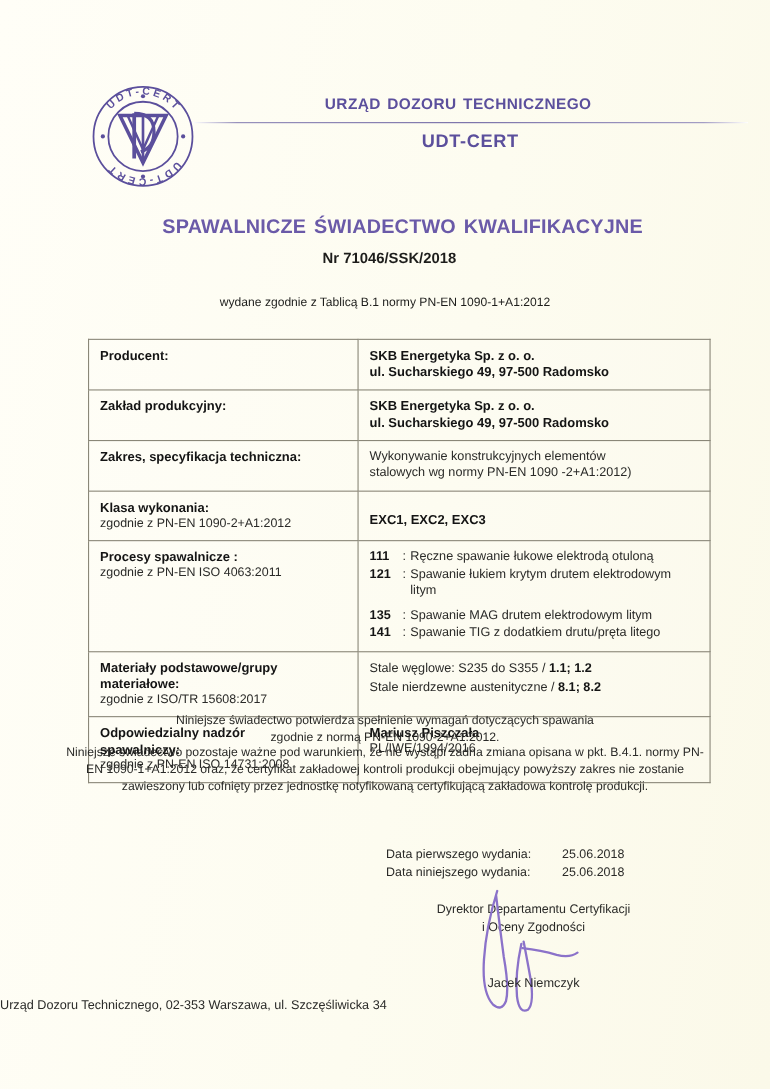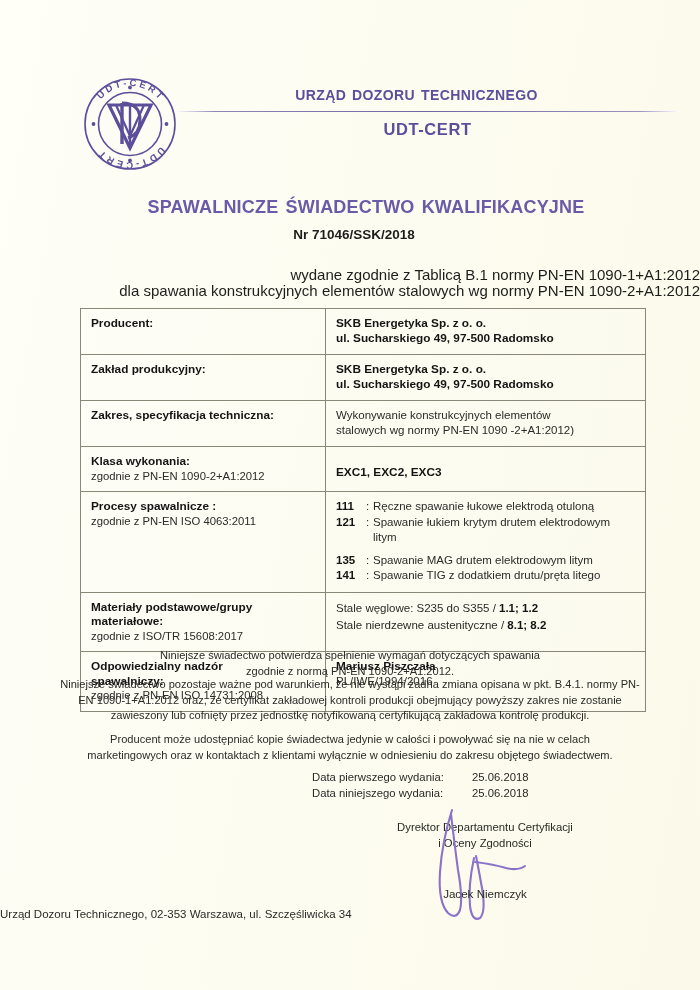--- a/index.html
+++ b/index.html
@@ -98,22 +98,22 @@
     font-size: 13.5px;
     color: #1d1d1b;
   }
 
   
   .intro {
     position: absolute;
     top: 267px;
     left: 0;
     width: 700px;
-    text-align: right;
-    font-size: 15px;
+    text-align: center;
+    font-size: 11px;
     line-height: 16px;
     color: #1d1d1b;
   }
 
   
   .tbl {
     position: absolute;
     left: 80px;
     top: 308px;
     width: 523px;
@@ -201,21 +201,21 @@
   
   .dates {
     position: absolute;
     top: 769px;
     left: 312px;
     font-size: 11.3px;
     line-height: 16px;
     color: #2a2a28;
   }
   .dates .drow { display: flex; }
-  .dates .dlabel { width: 160px; }
+  .dates .dlabel { width: 160px; margin-left: 39px; }
   .dates .dval { }
 
   
   .sigblock {
     position: absolute;
     top: 820px;
     left: 340px;
     width: 290px;
     text-align: center;
     font-size: 11.3px;
@@ -290,21 +290,20 @@
     </div>
     <div class="head-rule"></div>
     <div class="org-sub">UDT-CERT</div>
   </div>
 
   <div class="cert-title">Spawalnicze Świadectwo Kwalifikacyjne</div>
   <div class="cert-no">Nr 71046/SSK/2018</div>
 
   <div class="intro">
     <div>wydane zgodnie z Tablicą B.1 normy PN-EN 1090-1+A1:2012</div>
-    <div>dla spawania konstrukcyjnych elementów stalowych wg normy PN-EN 1090-2+A1:2012</div>
   </div>
 
   <table class="tbl">
     <tbody>
       <tr>
         <td class="lbl">
           <div class="lbl-main">Producent:</div>
         </td>
         <td class="val">
           <div class="val-bold">SKB Energetyka Sp. z o. o.</div>
@@ -402,21 +401,20 @@
     </tbody>
   </table>
 
   <div class="foot1">
     <div>Niniejsze świadectwo potwierdza spełnienie wymagań dotyczących spawania</div>
     <div>zgodnie z normą PN-EN 1090-2+A1:2012.</div>
   </div>
 
   <div class="foot2">Niniejsze świadectwo pozostaje ważne pod warunkiem, że nie wystąpi żadna zmiana opisana w pkt. B.4.1. normy PN-EN 1090-1+A1:2012 oraz, że certyfikat zakładowej kontroli produkcji obejmujący powyższy zakres nie zostanie zawieszony lub cofnięty przez jednostkę notyfikowaną certyfikującą zakładowa kontrolę produkcji.</div>
 
-  <div class="foot3">Producent może udostępniać kopie świadectwa jedynie w całości i powoływać się na nie w celach marketingowych oraz w kontaktach z klientami wyłącznie w odniesieniu do zakresu objętego świadectwem.</div>
 
   <div class="dates">
     <div class="drow">
       <span class="dlabel">Data pierwszego wydania:</span>
       <span class="dval">25.06.2018</span>
     </div>
     <div class="drow">
       <span class="dlabel">Data niniejszego wydania:</span>
       <span class="dval">25.06.2018</span>
     </div>

